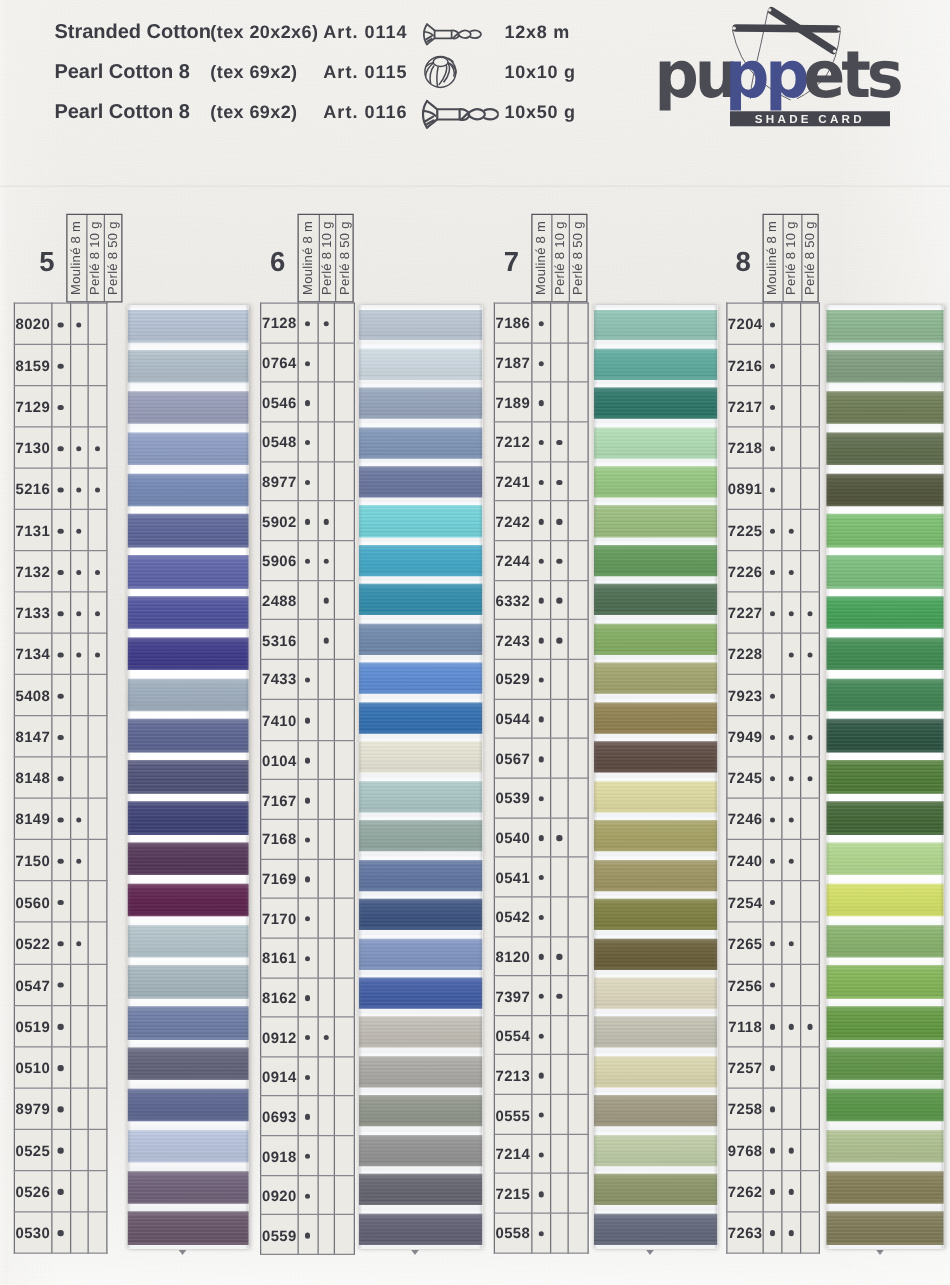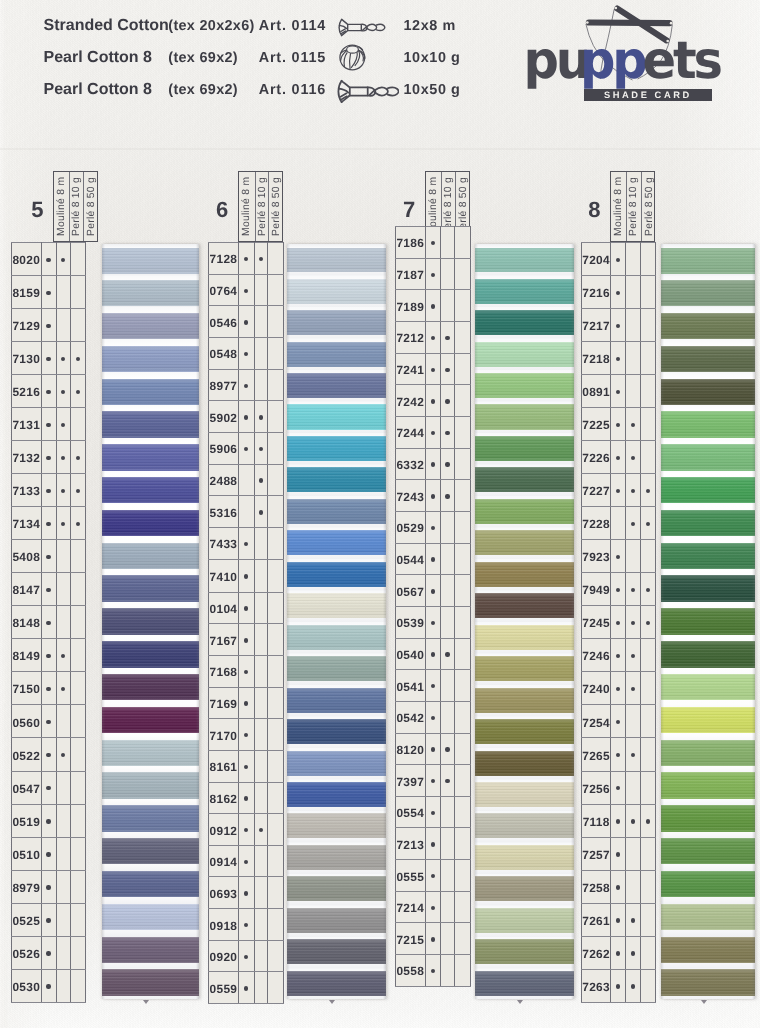--- a/index.html
+++ b/index.html
@@ -768,21 +768,21 @@
             <span class="vtxt">
               <i>Perlé 8 10 g</i>
             </span>
           </div>
           <div class="vcell" style="left:29.6px;width:15.8px">
             <span class="vtxt">
               <i>Perlé 8 50 g</i>
             </span>
           </div>
         </div>
-        <table class="grid" style="left:394.9px;top:226px;width:75.2px;height:760px">
+        <table class="grid" style="left:394.9px;top:242px;width:75.2px;height:760px">
           <colgroup>
             <col style="width:29.8px">
             <col style="width:15.2px">
             <col style="width:14.4px">
             <col style="width:15.8px">
           </colgroup>
           <tbody>
             <tr style="height:31.67px">
               <td class="code">
                 <span>7186</span>
@@ -1238,21 +1238,21 @@
             <tr style="height:33.04px">
               <td class="code">
                 <span>7258</span>
               </td>
               <td class="dot"><span class="dotmark"></span></td>
               <td class="dot"></td>
               <td class="dot"></td>
             </tr>
             <tr style="height:33.04px">
               <td class="code">
-                <span>7261</span>
+                <span>9768</span>
               </td>
               <td class="dot"><span class="dotmark"></span></td>
               <td class="dot"><span class="dotmark"></span></td>
               <td class="dot"></td>
             </tr>
             <tr style="height:33.04px">
               <td class="code">
                 <span>7262</span>
               </td>
               <td class="dot"><span class="dotmark"></span></td>

